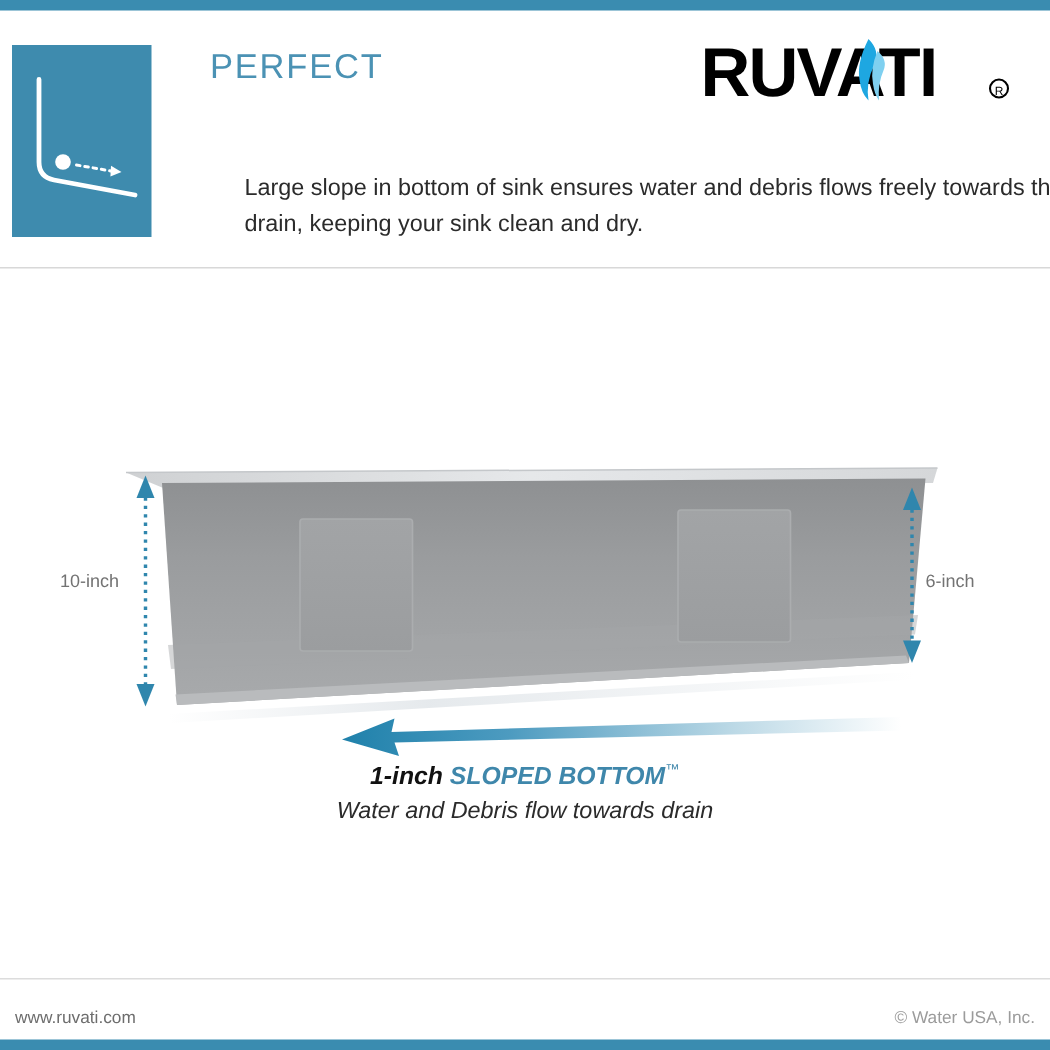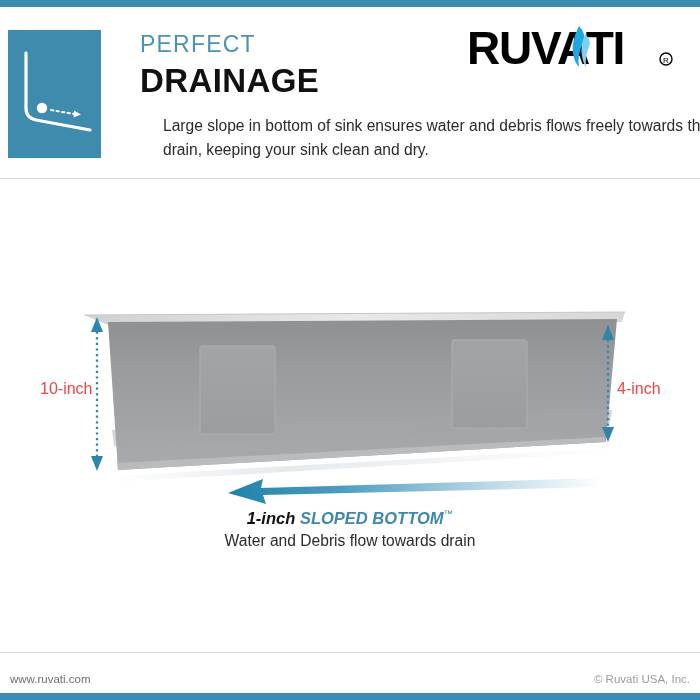--- a/index.html
+++ b/index.html
@@ -98,22 +98,22 @@
     position: absolute;
     left: 0;
     top: 290px;
     width: 700px;
     height: 215px;
   }
   .sink-stage svg { display: block; }
 
   .dim-label {
     position: absolute;
-    font-size: 16px;
-    color: #ef4444;
+    font-size: 12px;
+    color: #737373;
     white-space: nowrap;
   }
   .dim-label.left  { left: 40px;  top: 380px; }
   .dim-label.right { left: 617px; top: 380px; }
 
   
   .caption-main {
     position: absolute;
     left: 0;
     top: 508px;
@@ -135,20 +135,21 @@
   }
   .caption-sub {
     position: absolute;
     left: 0;
     top: 532px;
     width: 700px;
     text-align: center;
     font-size: 15.6px;
     color: #2b2b2b;
     white-space: nowrap;
+    font-style: italic;
   }
 
   
   .footer-rule {
     position: absolute;
     left: 0;
     top: 652px;
     width: 700px;
     height: 1px;
     background: #dcdcdc;
@@ -183,21 +184,20 @@
       <circle cx="34" cy="78" r="5.2" fill="#ffffff"></circle>
 
       <line x1="43" y1="80" x2="66" y2="84" stroke="#ffffff" stroke-width="2" stroke-dasharray="2.4,3.2" stroke-linecap="round"></line>
 
       <path d="M66 80.5 L73 84.6 L65.6 87.6 Z" fill="#ffffff"></path>
     </svg>
   </div>
 
   <div class="title-block">
     <div class="title-top">PERFECT</div>
-    <div class="title-bottom">DRAINAGE</div>
   </div>
 
   <div class="logo-block">
     <svg width="215" height="58" viewBox="0 0 215 58" xmlns="http://www.w3.org/2000/svg">
       <text x="0" y="42" font-family="'Liberation Sans', sans-serif" font-size="46" font-weight="bold" letter-spacing="-1.2" fill="#000000">RUVATI</text>
 
       <path d="M112 4 Q104 20 106 31 Q107 40 112 45 Q110 33 116 21 Q120 12 112 4 Z" fill="#1ea7e1"></path>
       <path d="M118 12 Q113 24 115 34 Q116 41 119 45 Q118 34 122 25 Q125 18 118 12 Z" fill="#7fd0f0"></path>
       <circle cx="199" cy="37" r="6" fill="none" stroke="#000000" stroke-width="1.4"></circle>
       <text x="199" y="41" text-anchor="middle" font-family="'Liberation Sans', sans-serif" font-size="8" fill="#000000">R</text>
@@ -265,27 +265,27 @@
         <path d="M608 152 L614 137 L602 137 Z" fill="#2f86ad" stroke="none"></path>
       </g>
 
       <g>
         <path d="M600 188 L261 198 L263 189 L228 203 L266 214 L263 205 L601 197 Z" fill="url(#arrowGrad)"></path>
       </g>
     </svg>
   </div>
 
   <div class="dim-label left">10-inch</div>
-  <div class="dim-label right">4-inch</div>
+  <div class="dim-label right">6-inch</div>
 
   <div class="caption-main">
     <span>1-inch</span>
     <span class="hi">SLOPED BOTTOM</span><span class="tm">™</span>
   </div>
   <div class="caption-sub">Water and Debris flow towards drain</div>
 
   <div class="footer-rule"></div>
   <div class="footer-left">www.ruvati.com</div>
-  <div class="footer-right">© Ruvati USA, Inc.</div>
+  <div class="footer-right">© Water USA, Inc.</div>
 
   <div class="accent-bar bottom"></div>
 
 </div>
 
 </body></html>

